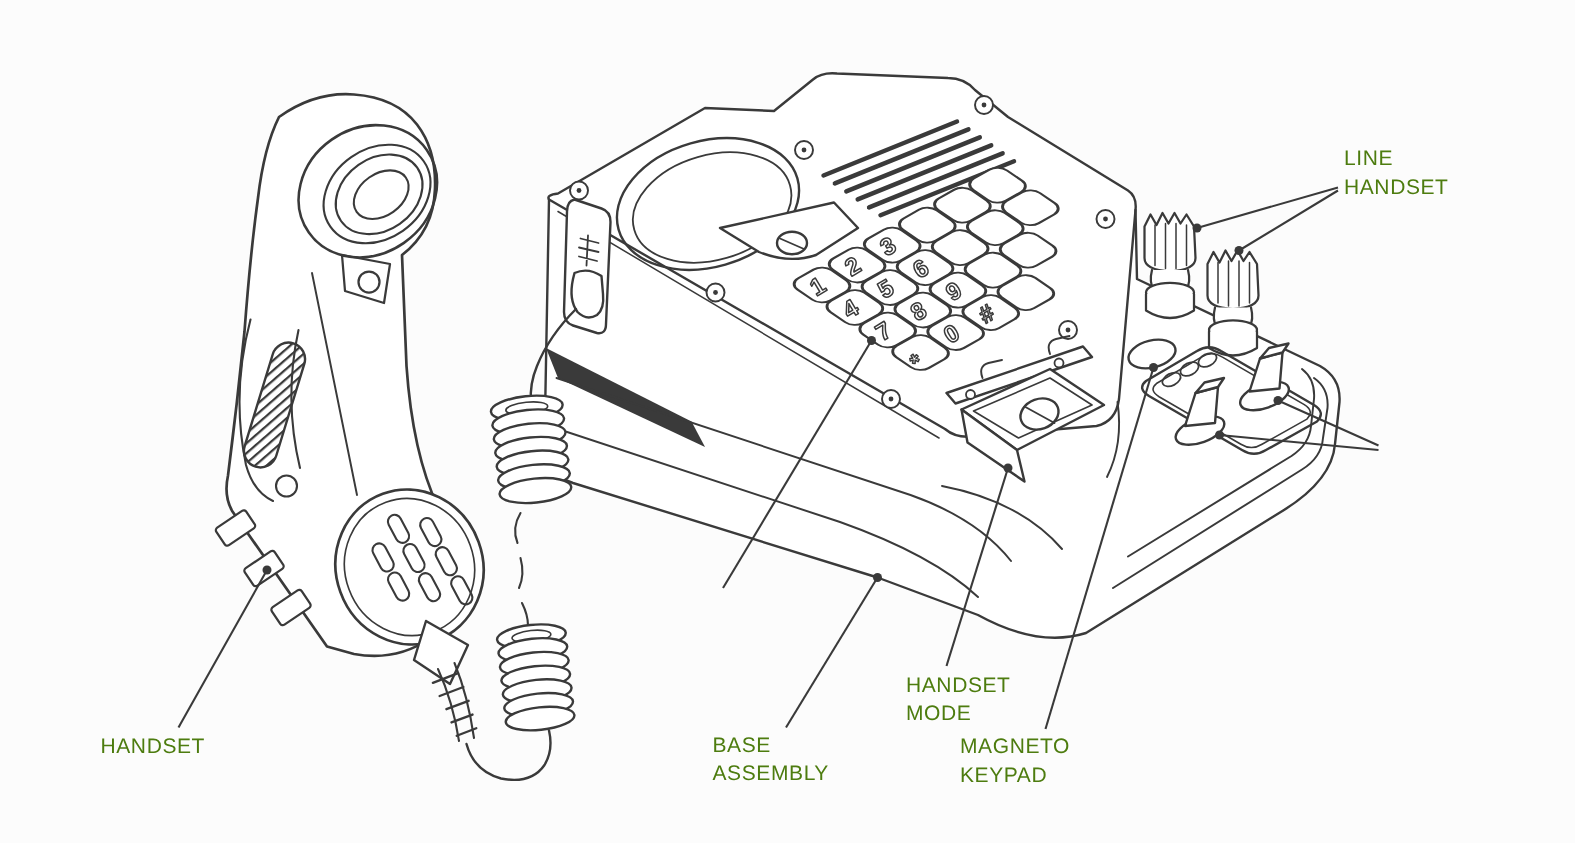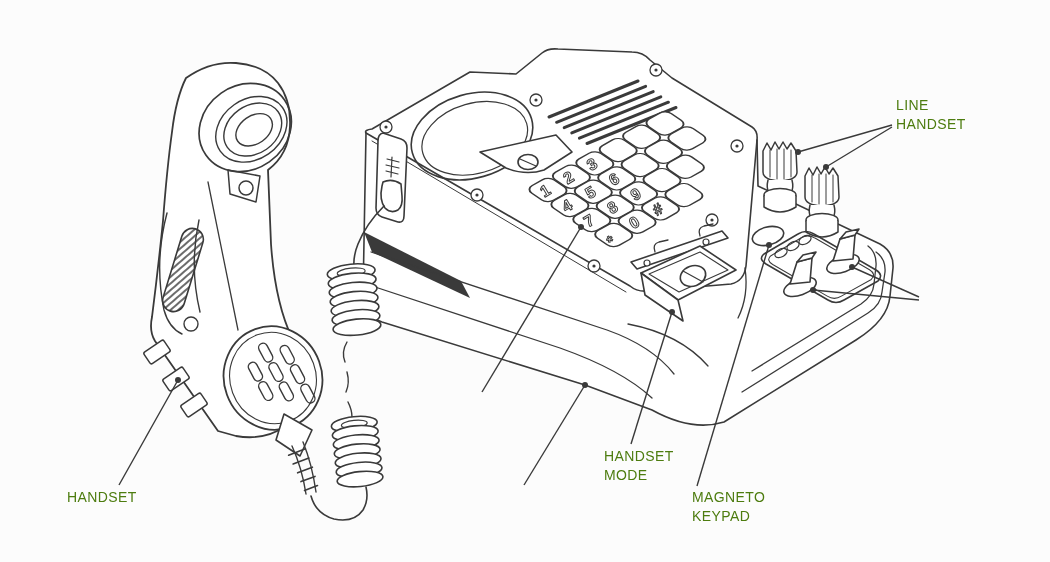--- a/index.html
+++ b/index.html
@@ -263,25 +263,29 @@
     <circle cx="826" cy="167" r="3" stroke="none"></circle>
     <path fill="none" d="M 919,297 L 852,267 M 919,300 L 813,290"></path>
     <circle cx="852" cy="267" r="3" stroke="none"></circle>
     <circle cx="813" cy="290" r="3" stroke="none"></circle>
   </g>
 </svg>
 
 <div class="lbl" style="left:67px;top:488px">
   <span>HANDSET</span>
 </div>
+<div class="lbl" style="left:475px;top:487px">
+  <span>BASE</span>
+  <span>ASSEMBLY</span>
+</div>
 <div class="lbl" style="left:604px;top:447px">
   <span>HANDSET</span>
   <span>MODE</span>
 </div>
-<div class="lbl" style="left:692px;top:488px">
+<div class="lbl" style="left:640px;top:488px">
   <span>MAGNETO</span>
   <span>KEYPAD</span>
 </div>
 <div class="lbl" style="left:896px;top:96px">
   <span>LINE</span>
   <span>HANDSET</span>
 </div>
 
 </div>
 

